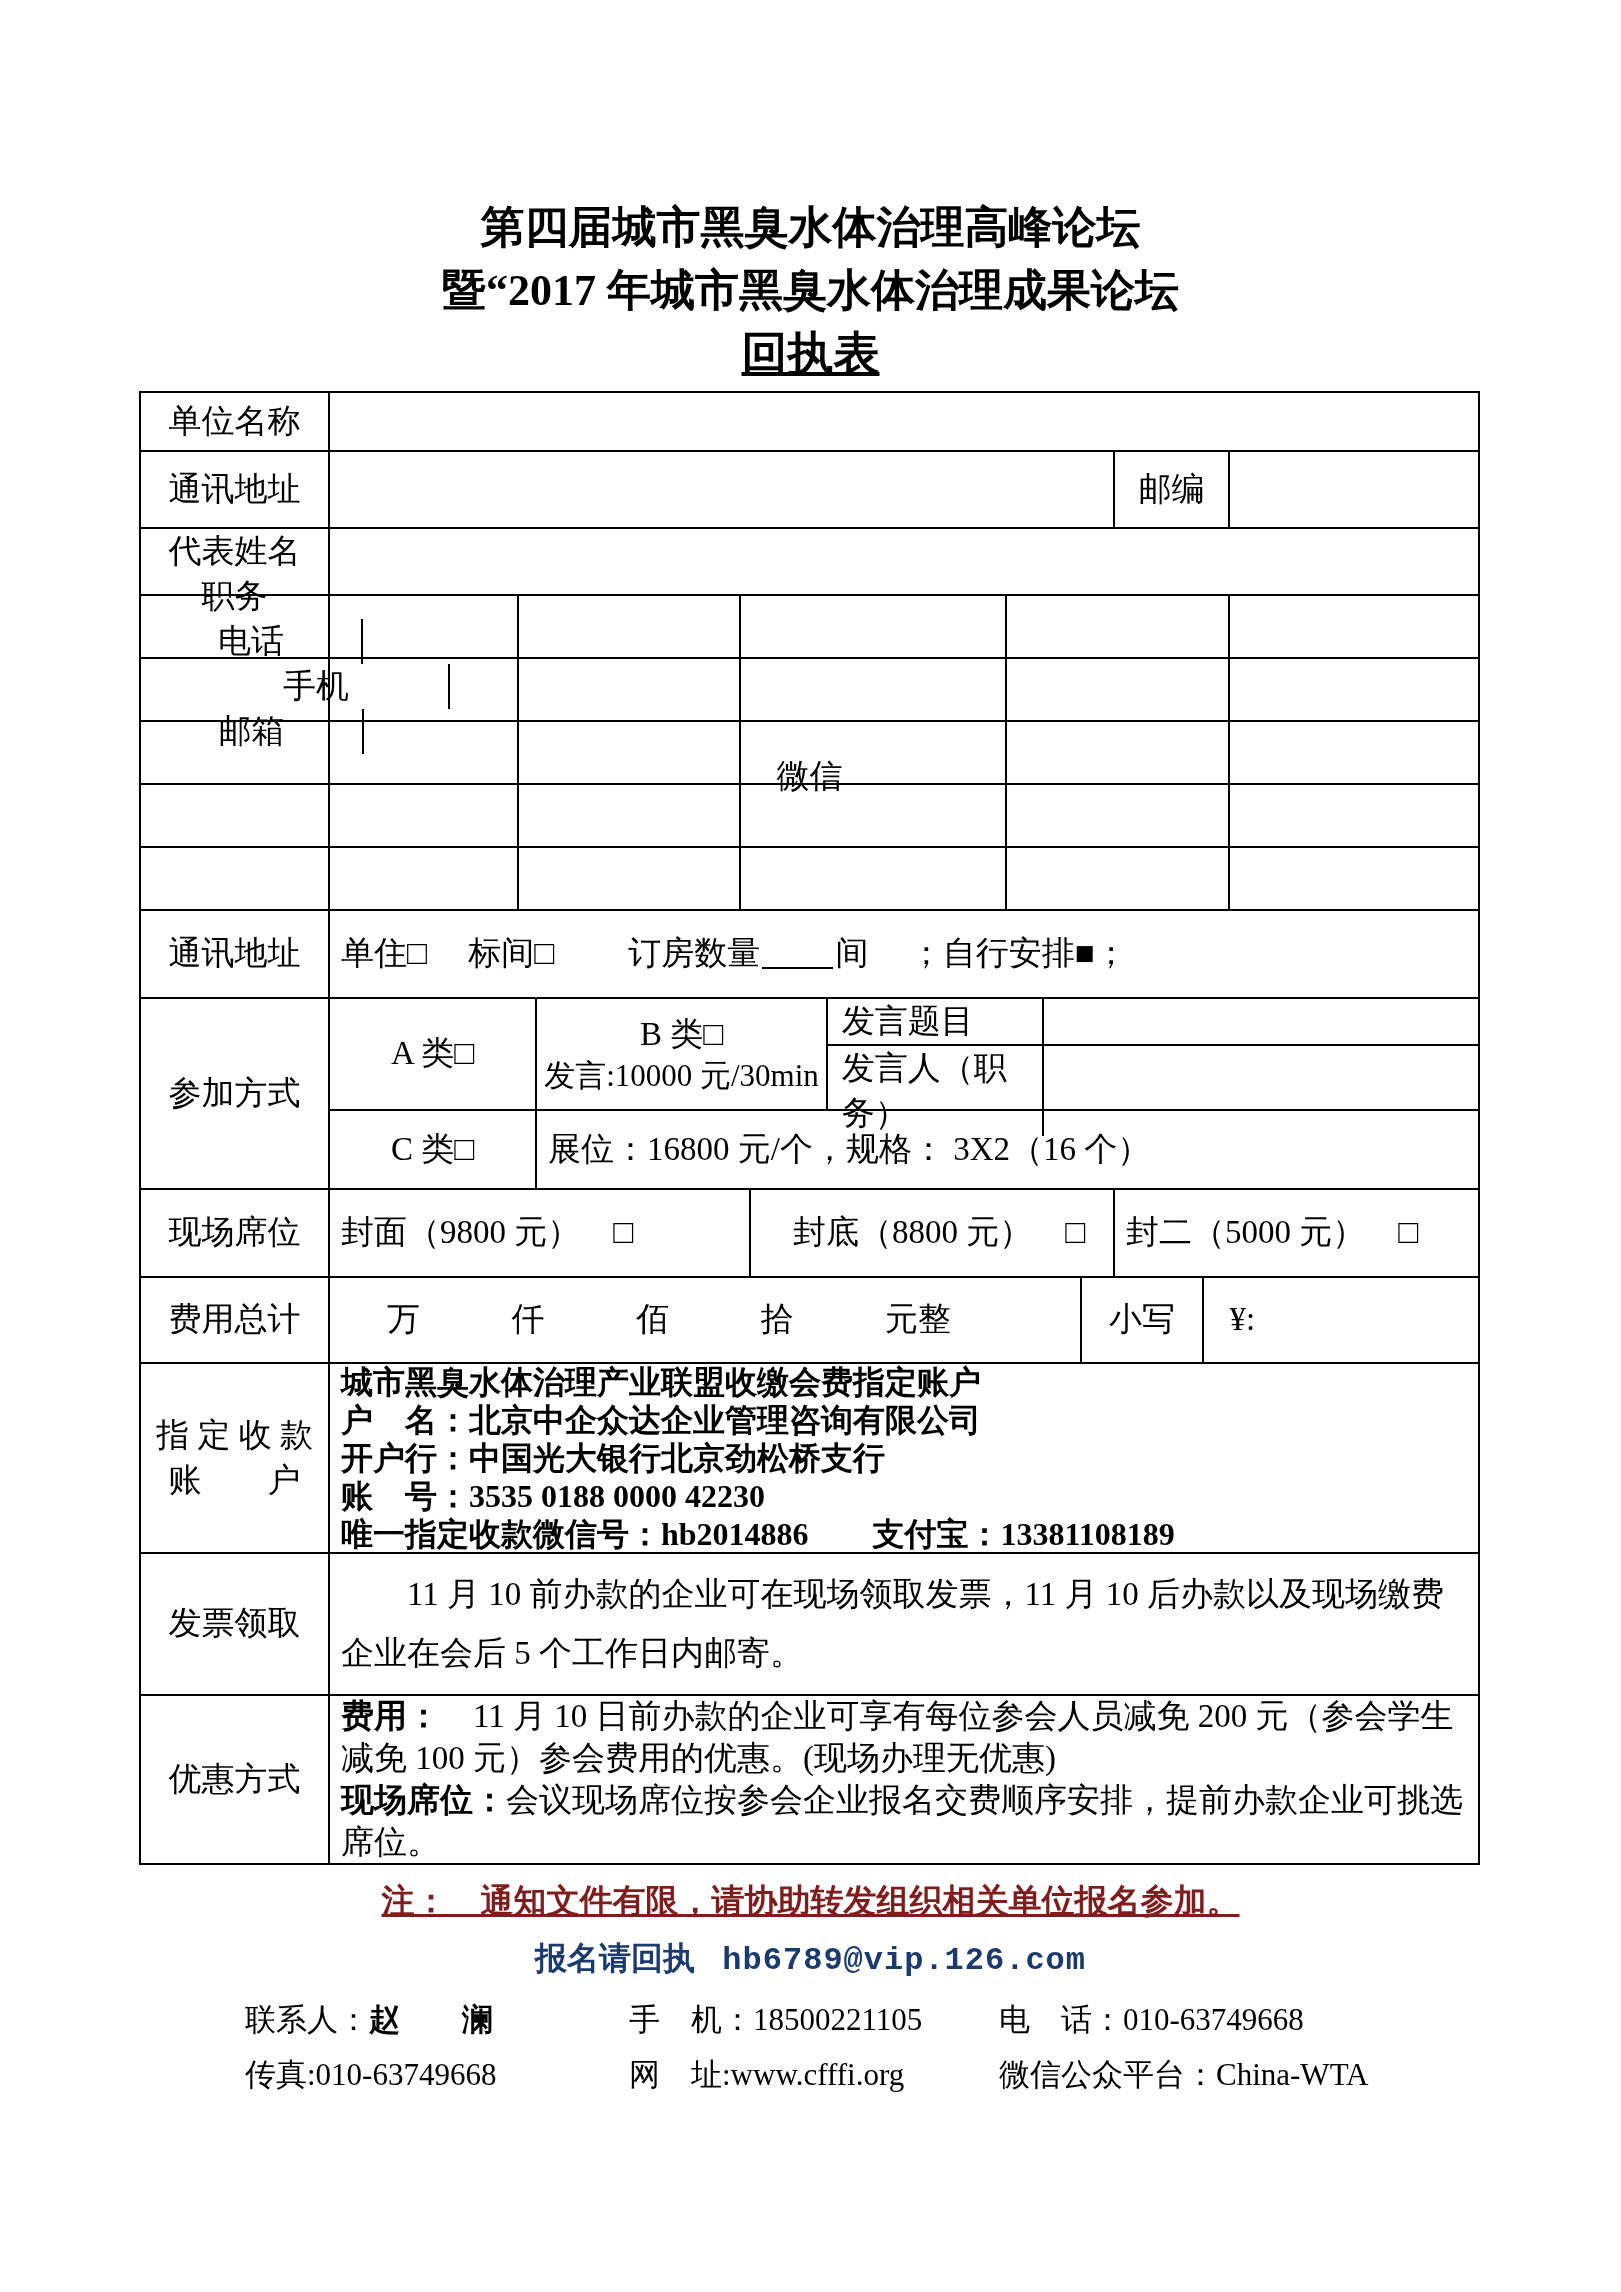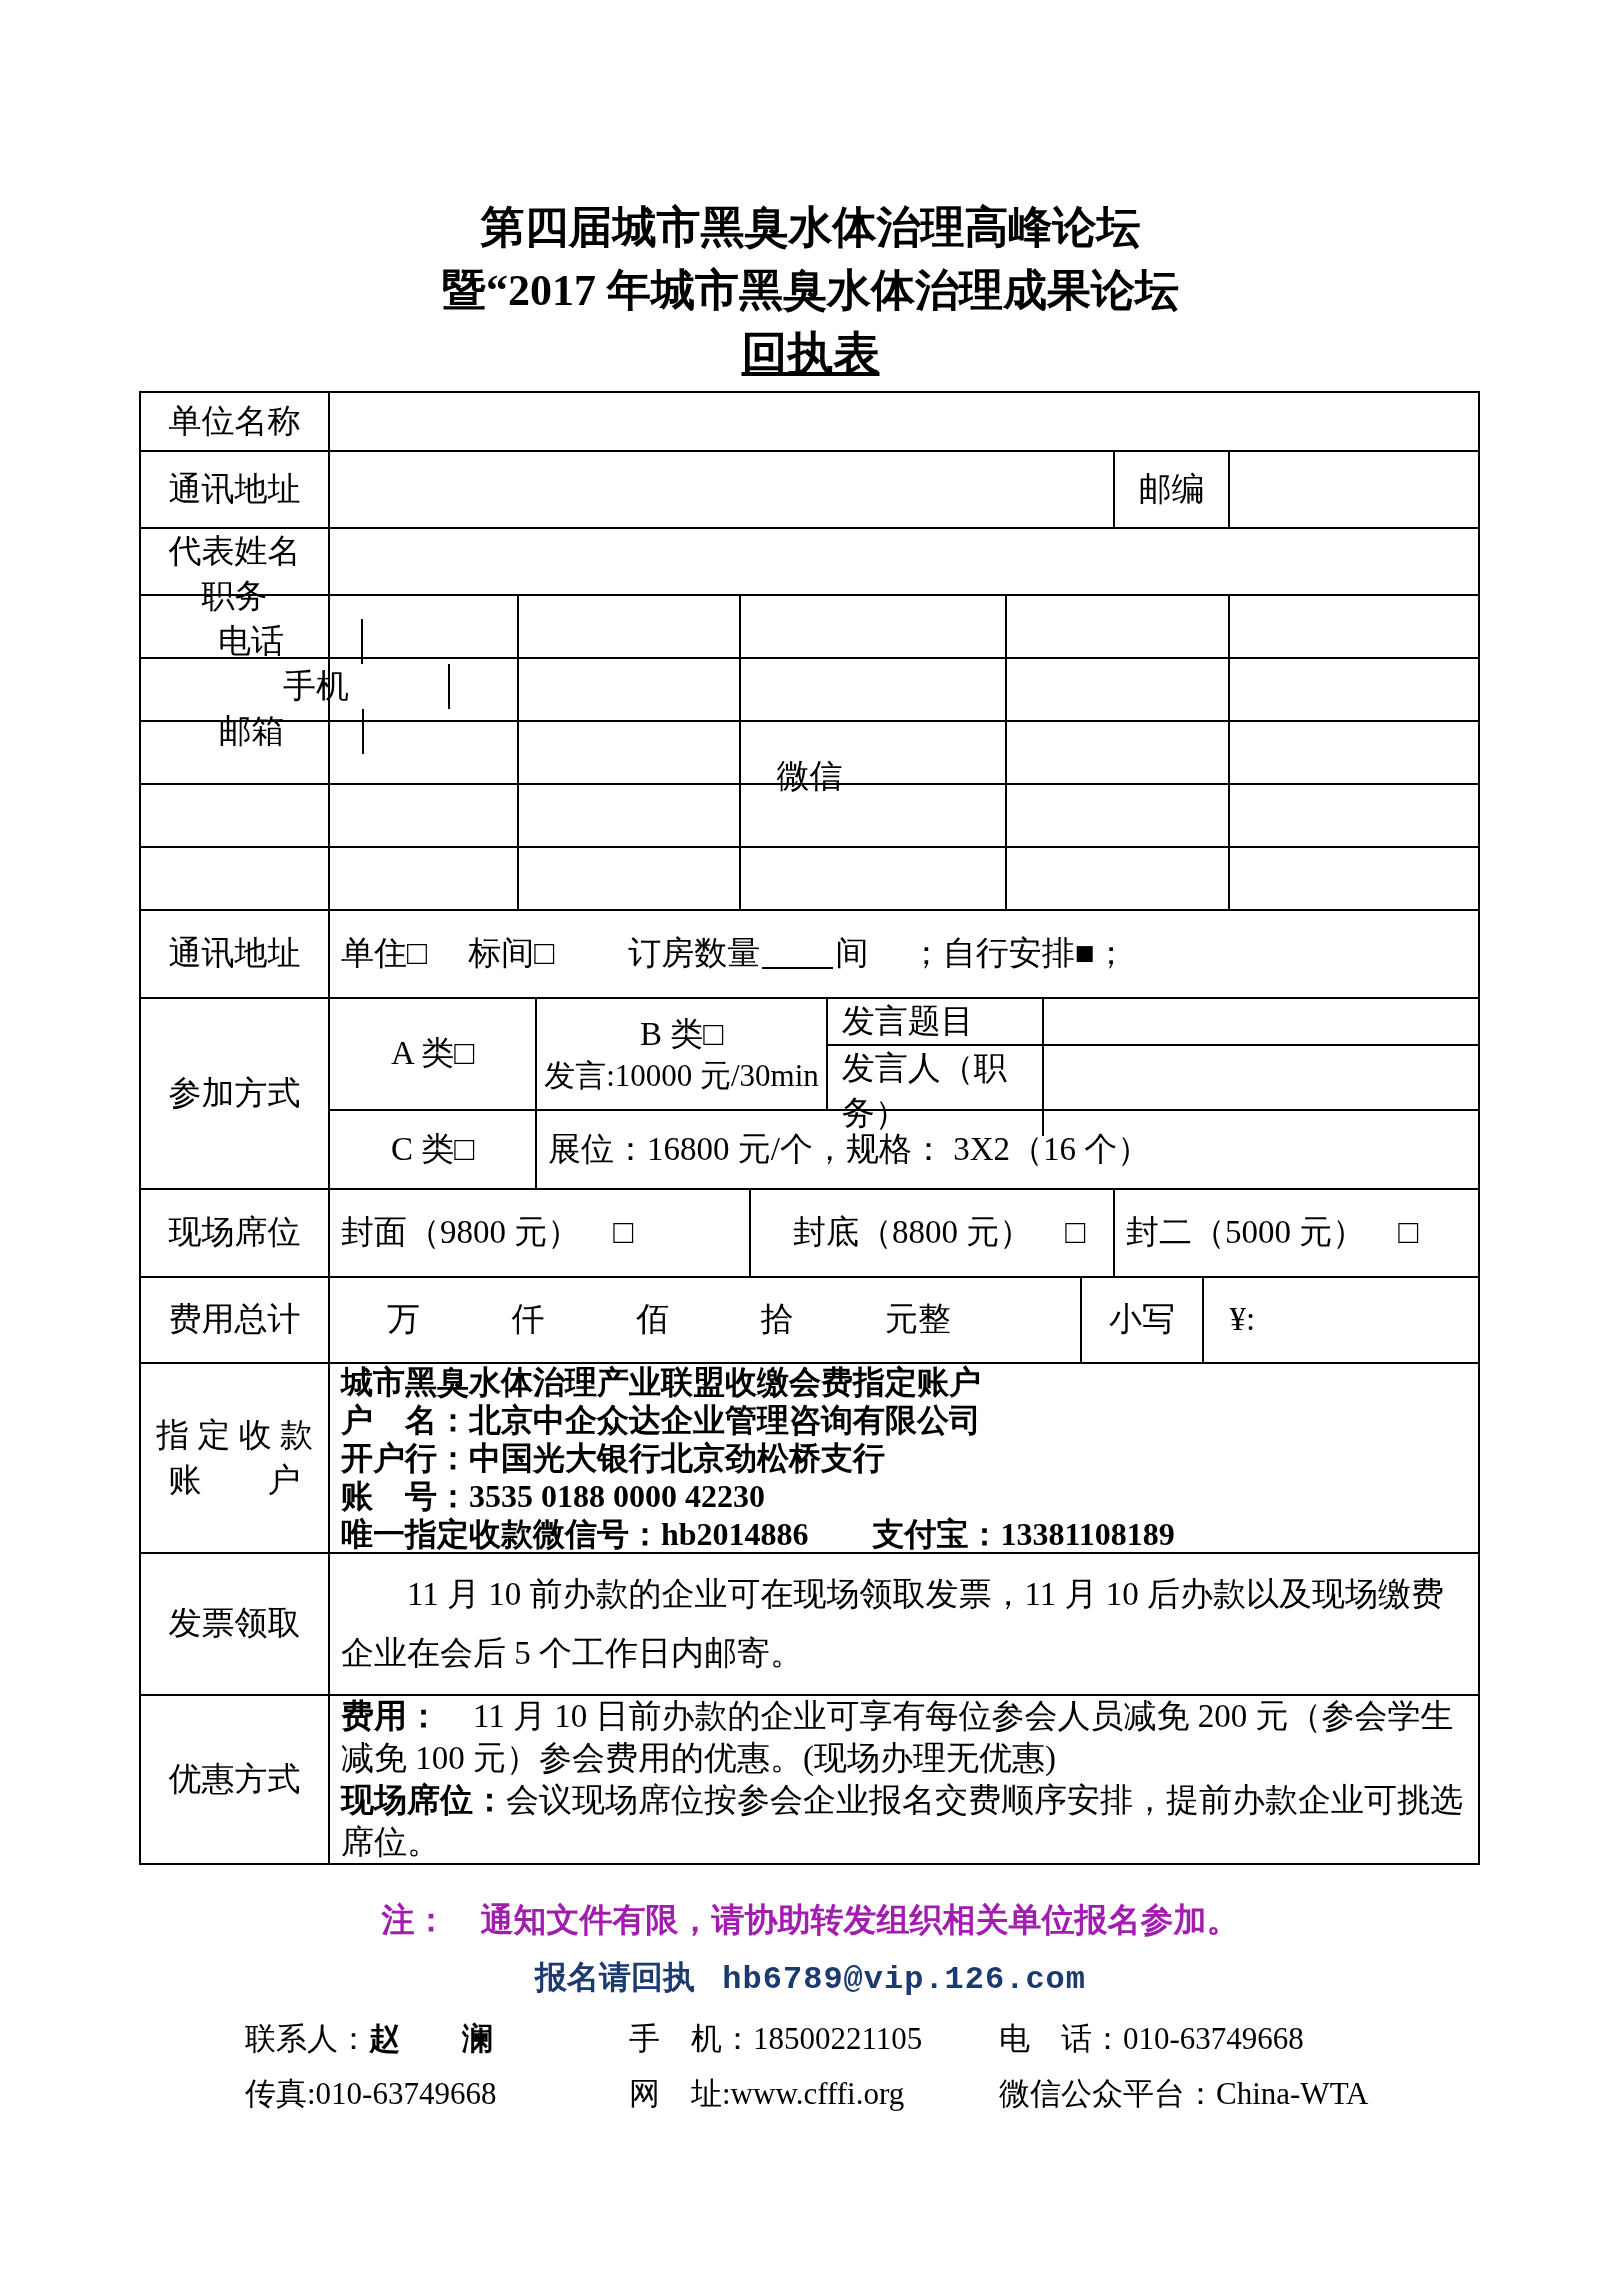--- a/index.html
+++ b/index.html
@@ -57,21 +57,21 @@
   .acct-lines{font-weight:bold;line-height:38px;font-size:32px;}
   .acct-lines div{white-space:nowrap;}
 
   
   .invoice-text{text-indent:2em;line-height:59px;margin:0;}
   .disc{line-height:42px;}
   .disc p{margin:0;}
   .disc b{font-weight:bold;}
 
   
-  .foot-note{margin-top:35px;text-align:center;font-size:33px;font-weight:bold;color:#a21caf;line-height:41px;}
+  .foot-note{margin-top:16px;text-align:center;font-size:33px;font-weight:bold;color:#7f1d1d;line-height:41px;text-decoration:underline;}
   .foot-reply{margin-top:15.7px;text-align:center;font-size:32px;font-weight:bold;color:#1b3a70;line-height:41px;}
   .foot-reply .mono{font-family:"Liberation Mono","DejaVu Sans Mono",monospace;margin-left:27.4px;letter-spacing:1px;}
   .foot-contacts{margin:19.6px 0 0 245px;font-size:31px;line-height:39px;}
   .foot-row{margin-top:15.7px;display:flex;}
   .fc1{width:384px;}
   .fc2{width:370px;}
   .bold{font-weight:bold;}
 </style>
 </head>
 <body>

